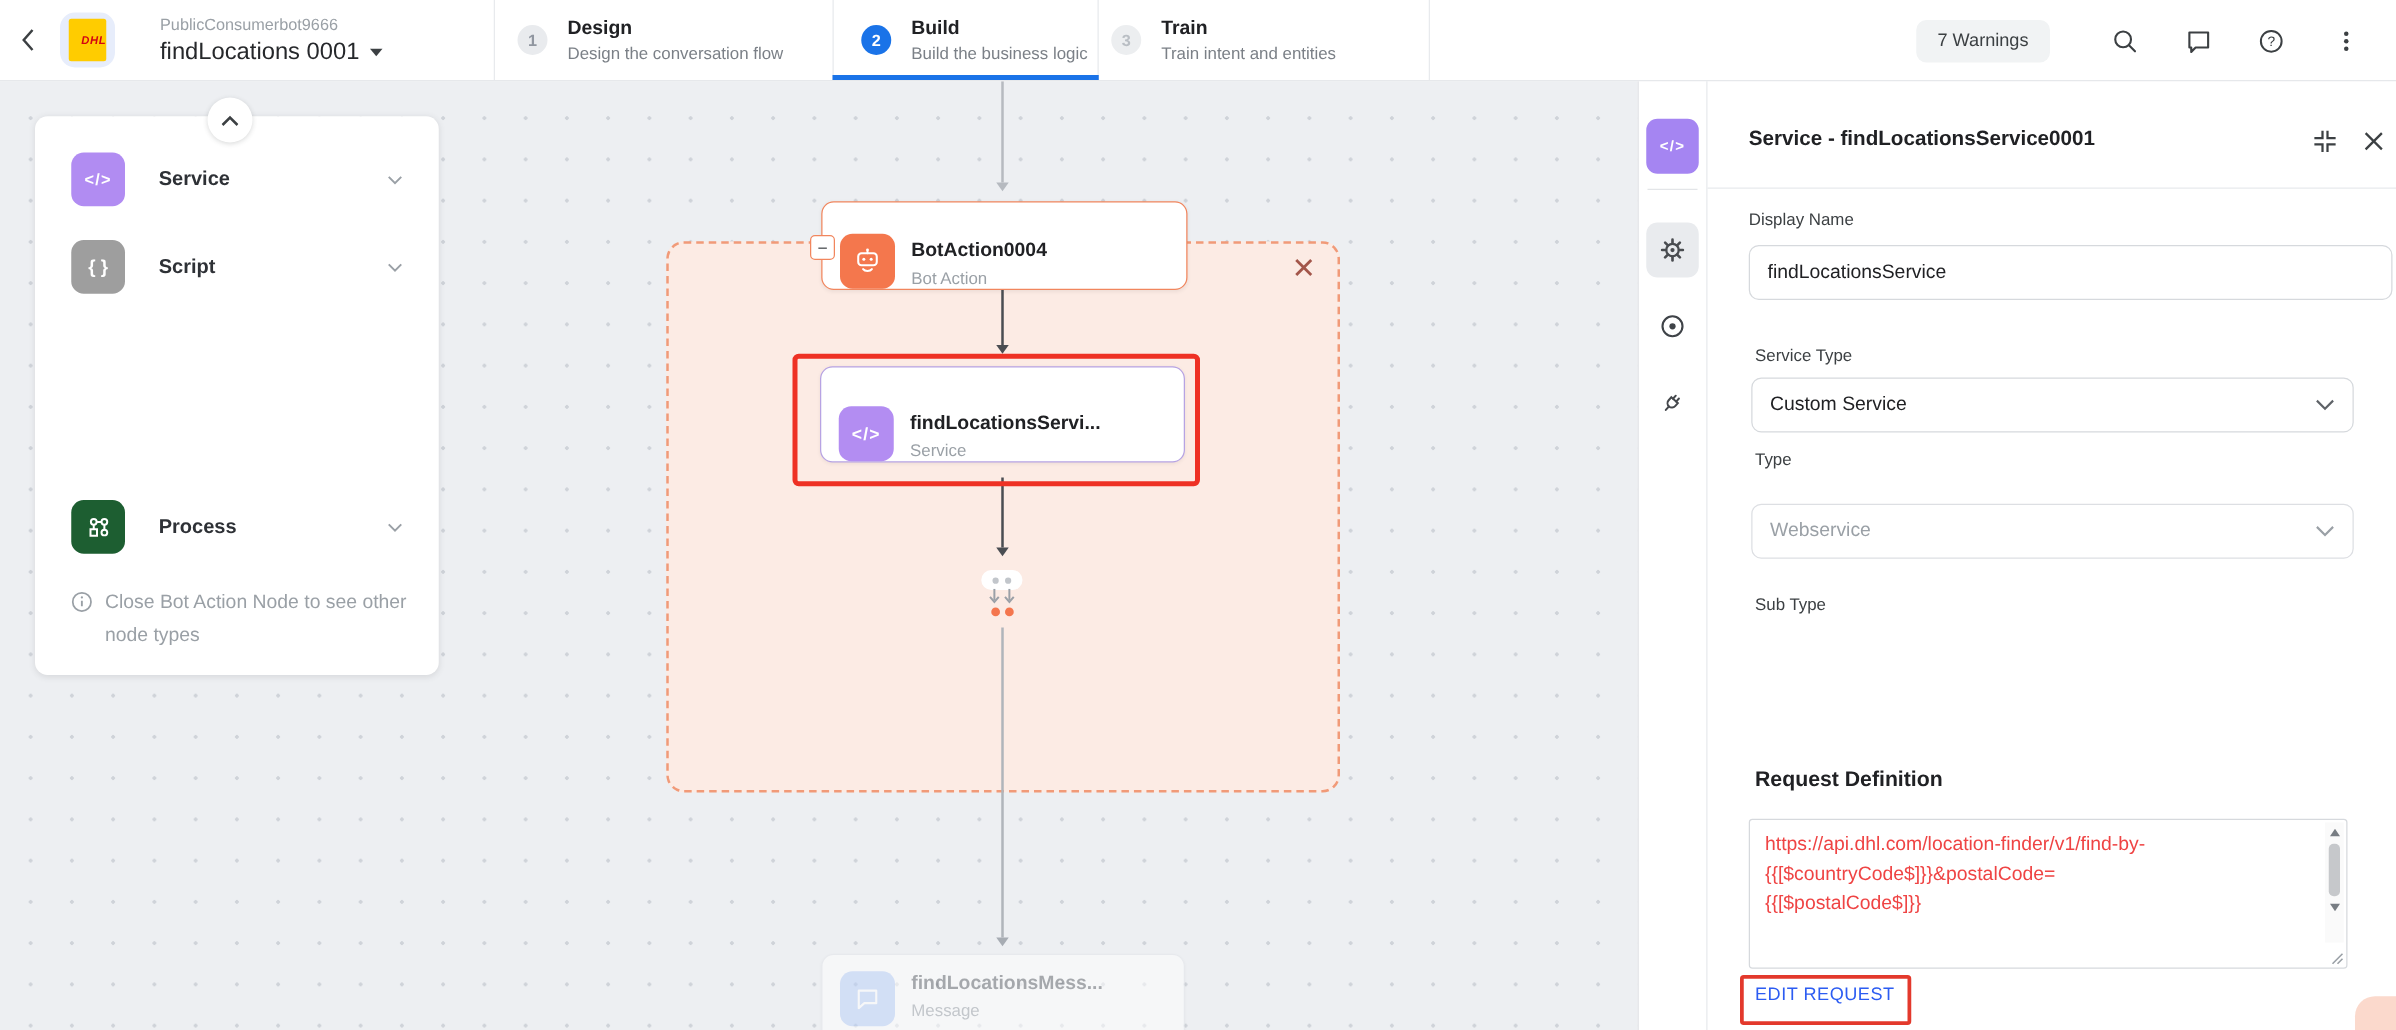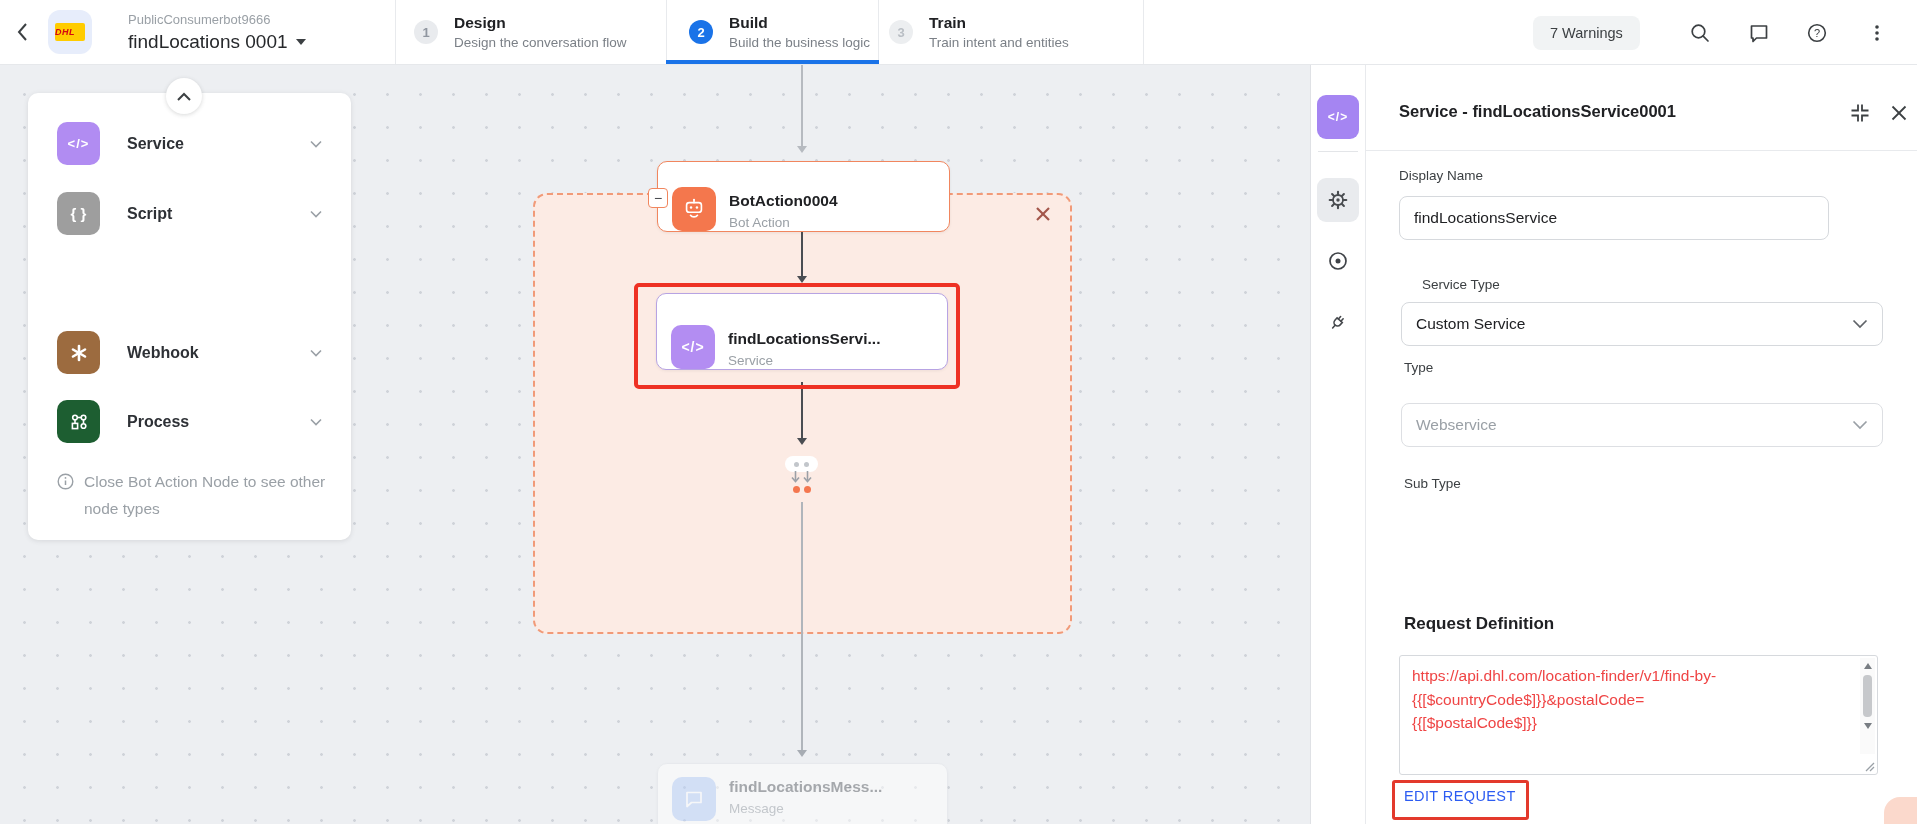--- a/index.html
+++ b/index.html
@@ -62,21 +62,21 @@
   #panel{position:absolute;left:1310px;top:64px;width:607px;height:760px;background:#fff;
          border-left:1px solid #dfe1e5;z-index:40}
   #rail{position:absolute;left:0;top:0;width:54px;height:760px;border-right:1px solid #e8eaed}
   .rail-btn{position:absolute;left:6px;width:42px;height:44px;border-radius:9px;display:flex;
             align-items:center;justify-content:center;cursor:pointer}
   .fld-label{position:absolute;font-size:13.5px;font-weight:500;color:#3c4043}
   .fld-box{position:absolute;left:88px;width:482px;height:44px;border:1px solid #d6d9dd;border-radius:8px;
            background:#fff;display:flex;align-items:center;padding:0 14px;box-sizing:border-box;
            font-size:15.5px;color:#202124;cursor:pointer}
   .fld-box .chev{margin-left:auto}
-  #dn-input{position:absolute;left:88px;width:430px;height:44px;border:1px solid #d6d9dd;border-radius:8px;
+  #dn-input{position:absolute;left:88px;width:515px;height:44px;border:1px solid #d6d9dd;border-radius:8px;
             box-sizing:border-box;padding:0 14px;font-size:15.5px;color:#202124;
             font-family:"Liberation Sans","DejaVu Sans",sans-serif;outline:none}
   #req-ta{position:absolute;left:88px;top:591px;width:479px;height:120px;border:1px solid #d6d9dd;border-radius:3px;
           background:#fff;box-sizing:border-box;overflow:hidden}
   .req-line{font-size:15.5px;line-height:23.5px;color:#ef4444;white-space:nowrap}
   #ta-scroll{position:absolute;right:2px;top:2px;width:15px;height:96px;background:#fafafa}
   .tri-up{width:0;height:0;border-left:4.5px solid transparent;border-right:4.5px solid transparent;
           border-bottom:6px solid #787d83;margin:5px auto 0}
   .tri-dn{width:0;height:0;border-left:4.5px solid transparent;border-right:4.5px solid transparent;
           border-top:6px solid #787d83;margin:6px auto 0}
@@ -92,21 +92,21 @@
 <body>
 
 <div id="topbar">
   <div class="abs" style="left:16px;top:21px;cursor:pointer">
     <svg width="14" height="22" viewBox="0 0 14 22">
         <polyline points="10,3 3,11 10,19" fill="none" stroke="#3c4043" stroke-width="2"></polyline>
       </svg>
   </div>
   <div class="abs" style="left:48px;top:10px;width:44px;height:44px;border-radius:12px;background:#e7edfb;
        display:flex;align-items:center;justify-content:center">
-    <div style="width:30px;height:18px;background:#ffcc00;border-radius:2px;display:flex;align-items:center;justify-content:flex-start">
+    <div style="width:30px;height:34px;background:#ffcc00;border-radius:2px;display:flex;align-items:center;justify-content:flex-end">
       <span style="color:#d40511;font-weight:700;font-style:italic;font-size:9px;letter-spacing:.5px">DHL</span>
     </div>
   </div>
   <div class="abs" style="left:128px;top:12px;font-size:13px;color:#9aa0a6">PublicConsumerbot9666</div>
   <div class="abs flex" style="left:128px;top:31px;cursor:pointer">
     <span style="font-size:19px;font-weight:500;color:#26282b">findLocations 0001</span>
     <span style="margin-left:8px;width:0;height:0;border-left:5px solid transparent;border-right:5px solid transparent;border-top:6px solid #3c4043"></span>
   </div>
 
   <div class="tab-sep" style="left:395px"></div>
@@ -276,33 +276,20 @@
       <div class="picon" style="background:#9e9e9e">
           <span style="font-size:15px">{&nbsp;}</span>
         </div>
       <div class="plabel">Script</div>
       <svg width="12" height="8" viewBox="0 0 12 8">
           <polyline points="1,1.5 6,6.5 11,1.5" fill="none" stroke="#9aa0a6" stroke-width="1.6"></polyline>
         </svg>
     </div>
 
 
-    <div class="prow" style="top:238px">
-      <div class="picon" style="background:#9c6b3f">
-        <svg width="22" height="22" viewBox="0 0 22 22" stroke="#fff" stroke-width="2.6" stroke-linecap="round">
-          <line x1="11" y1="4" x2="11" y2="18"></line>
-            <line x1="5" y1="7.5" x2="17" y2="14.5"></line>
-            <line x1="5" y1="14.5" x2="17" y2="7.5"></line>
-        </svg>
-      </div>
-      <div class="plabel">Webhook</div>
-      <svg width="12" height="8" viewBox="0 0 12 8">
-          <polyline points="1,1.5 6,6.5 11,1.5" fill="none" stroke="#9aa0a6" stroke-width="1.6"></polyline>
-        </svg>
-    </div>
 
     <div class="prow" style="top:307px">
       <div class="picon" style="background:#1d5e31">
         <svg width="22" height="22" viewBox="0 0 22 22" fill="none" stroke="#fff" stroke-width="1.6">
           <circle cx="7" cy="6.5" r="2.3"></circle>
             <circle cx="15.5" cy="6.5" r="2.3"></circle>
             <circle cx="15.5" cy="15" r="2.3"></circle>
           <rect x="4.4" y="12.4" width="5.2" height="5.2"></rect>
           <line x1="9.3" y1="6.5" x2="13.2" y2="6.5"></line>
             <line x1="15.5" y1="8.8" x2="15.5" y2="12.7"></line>
@@ -379,21 +366,21 @@
     <svg width="20" height="20" viewBox="0 0 20 20">
         <line x1="3.5" y1="3.5" x2="16.5" y2="16.5" stroke="#3c4043" stroke-width="1.8"></line>
         <line x1="16.5" y1="3.5" x2="3.5" y2="16.5" stroke="#3c4043" stroke-width="1.8"></line>
       </svg>
   </div>
   <div class="abs" style="left:55px;top:86px;width:552px;height:1px;background:#e8eaed"></div>
 
   <div class="fld-label" style="left:88px;top:104px">Display Name</div>
   <input id="dn-input" style="top: 132px;" value="findLocationsService">
 
-  <div class="fld-label" style="left:111px;top:213px">Service Type</div>
+  <div class="fld-label" style="left:93px;top:213px">Service Type</div>
   <div class="fld-box" style="left:90px;top:238px">
     <span>Custom Service</span>
     <svg class="chev" width="16" height="10" viewBox="0 0 16 10">
         <polyline points="1.5,1.5 8,8 14.5,1.5" fill="none" stroke="#5f6368" stroke-width="1.7"></polyline>
       </svg>
   </div>
 
   <div class="fld-label" style="left:93px;top:296px">Type</div>
   <div class="fld-box" style="left:90px;top:339px;border-color:#dddfe3">
     <span style="color:#9aa0a6">Webservice</span>

